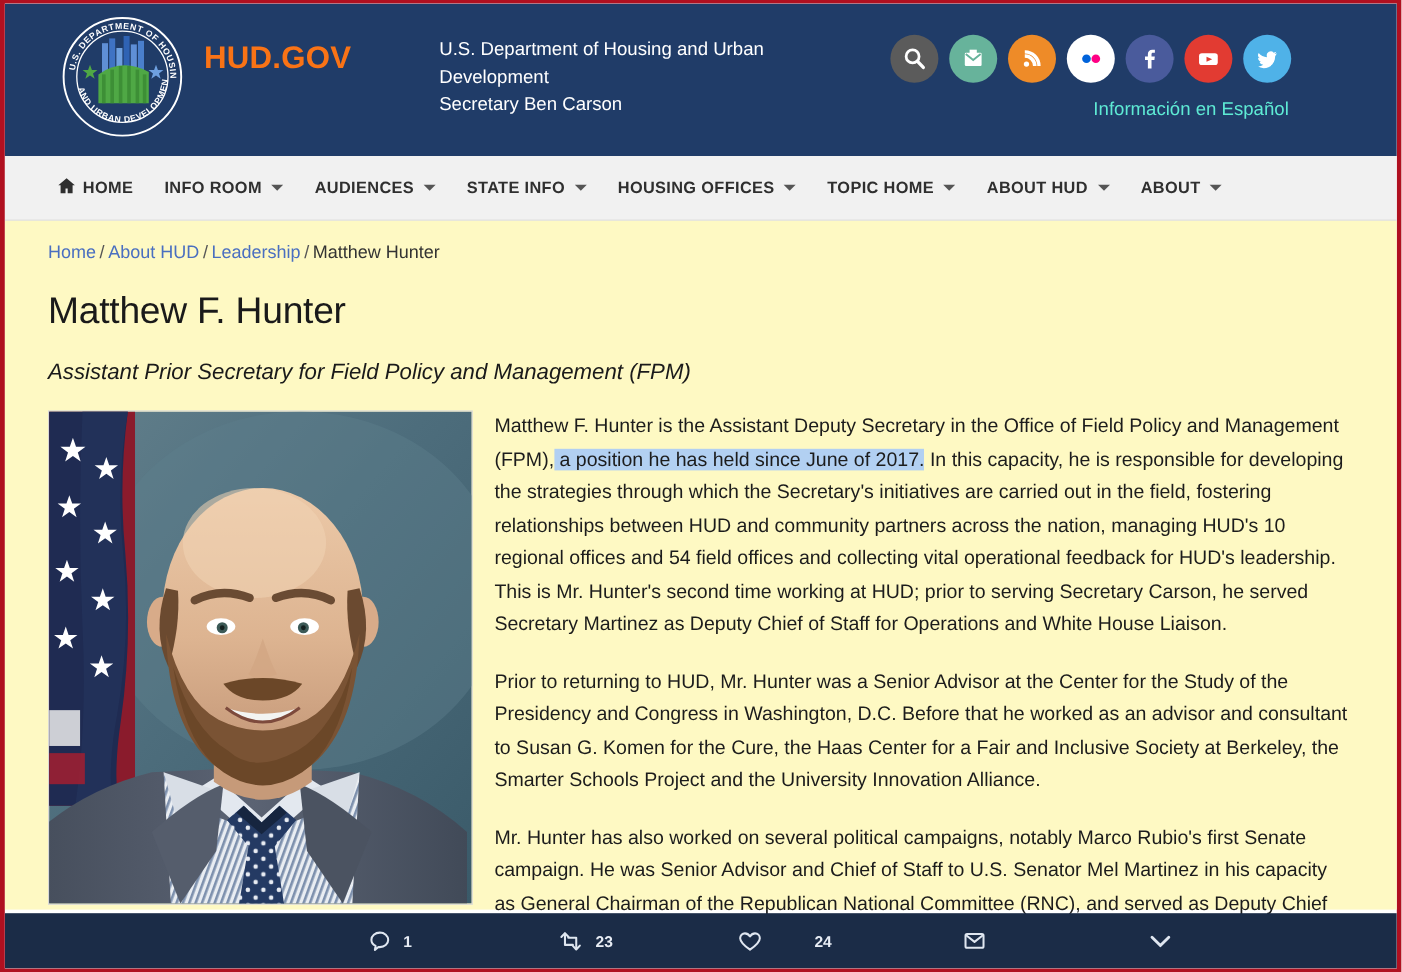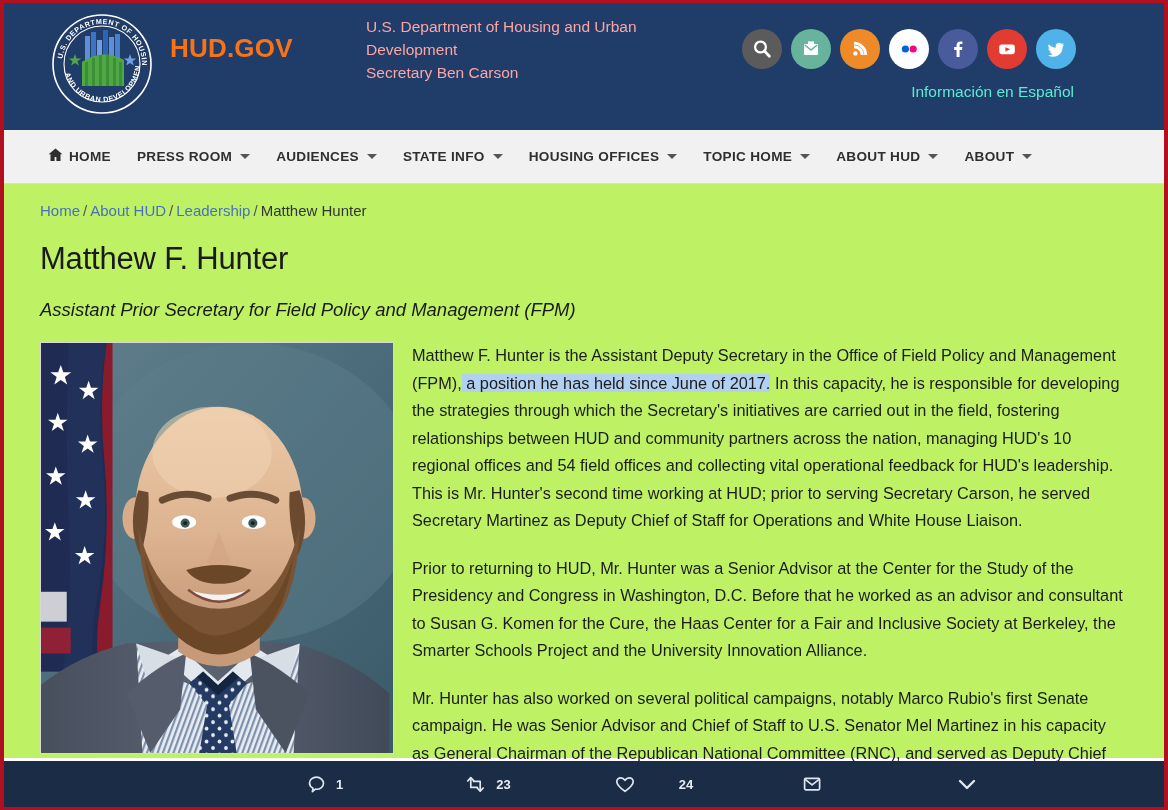--- a/index.html
+++ b/index.html
@@ -43,22 +43,22 @@
     left: 166px;
     top: 30px;
     color: #f97316;
     font-size: 26px;
     font-weight: bold;
     letter-spacing: 0.2px;
   }
   .dept-lines {
     position: absolute;
     left: 362px;
-    top: 12px;
-    color: #fca5a5;
+    top: 27px;
+    color: #ffffff;
     font-size: 15.5px;
     line-height: 23px;
     max-width: 330px;
   }
   .social-row {
     position: absolute;
     right: 88px;
     top: 26px;
     display: flex;
     gap: 9px;
@@ -113,21 +113,21 @@
     border-right: 5px solid transparent;
     border-top: 5px solid #555;
     display: inline-block;
     margin-left: 2px;
   }
   .home-glyph { display:block; }
 
   
   .content {
     padding: 0 40px 0 36px;
-    background: #bef264;
+    background: #fef9c3;
     height: 574px;
     box-sizing: border-box;
     position: relative;
   }
   .breadcrumb {
     padding-top: 18px;
     font-size: 15px;
     color: #333333;
   }
   .breadcrumb a {
@@ -302,21 +302,21 @@
     <div class="navitem">
       <span class="home-glyph">
         <svg width="15" height="14" viewBox="0 0 15 14">
           <path d="M7.5 0.6 0.6 6.3h1.9V13h4.1V9.1h1.8V13h4.1V6.3h1.9z" fill="#2f2f2f"></path>
         </svg>
       </span>
       <span>HOME</span>
     </div>
 
     <div class="navitem">
-      <span>PRESS ROOM</span>
+      <span>INFO ROOM</span>
       <span class="caret"></span>
     </div>
 
     <div class="navitem">
       <span>AUDIENCES</span>
       <span class="caret"></span>
     </div>
 
     <div class="navitem">
       <span>STATE INFO</span>

